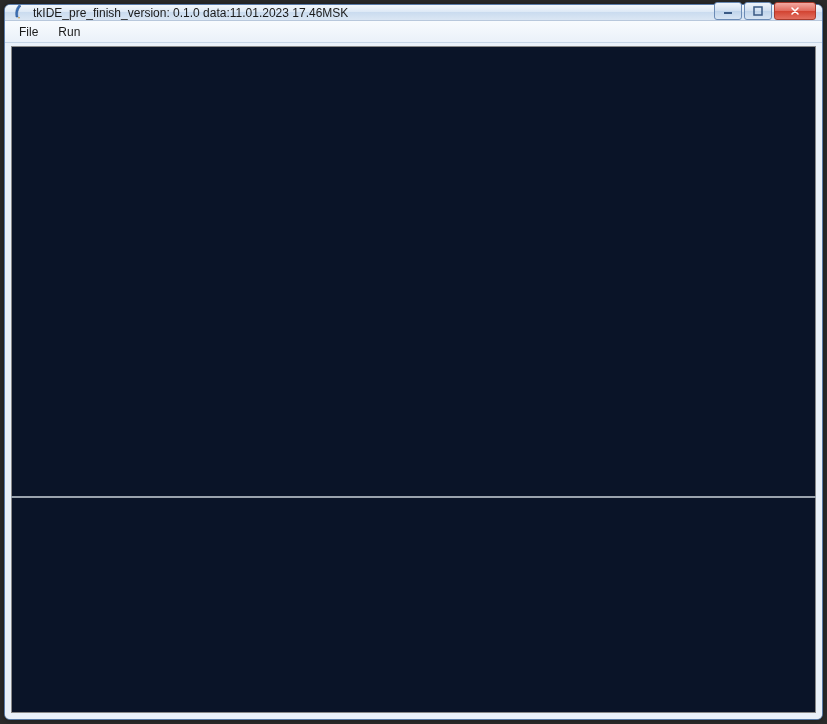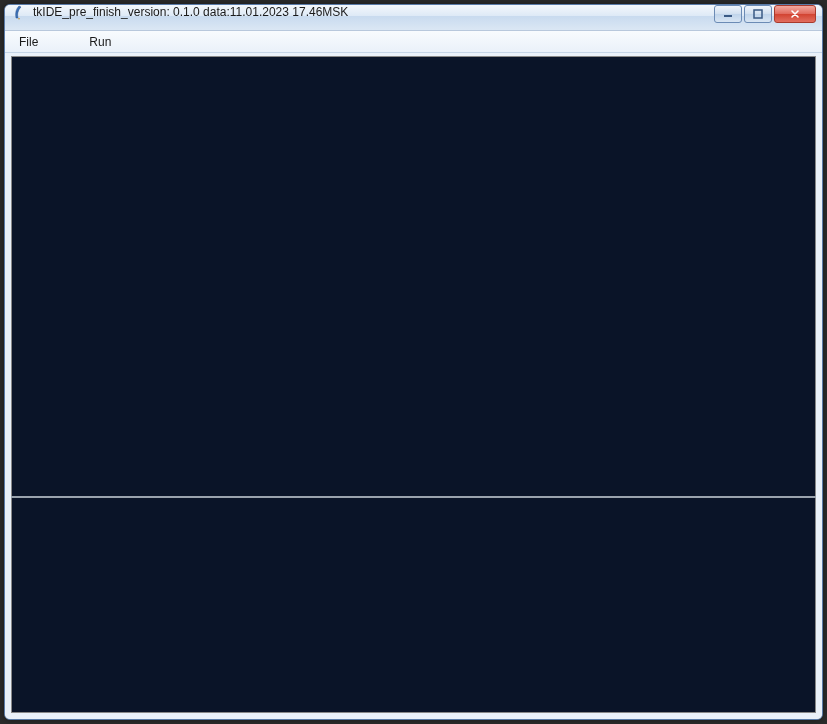--- a/index.html
+++ b/index.html
@@ -23,26 +23,26 @@
       background: linear-gradient(to bottom, #e8eef7 0%, #d6e2f0 100%);
       border: 1px solid #5a7ba8;
       border-radius: 6px;
       box-shadow: 0 0 6px rgba(0,0,0,0.4);
       display: flex;
       flex-direction: column;
       position: relative;
     }
 
     .titlebar {
-      height: 26px;
+      height: 16px;
       background: linear-gradient(to bottom, #f4f8fc 0%, #dde9f6 45%, #c9dbef 46%, #dbe7f4 100%);
       border-top-left-radius: 5px;
       border-top-right-radius: 5px;
       display: flex;
-      align-items: flex-start;
+      align-items: flex-end;
       padding: 0 6px;
       border-bottom: 1px solid #b8c8dc;
     }
 
     .titlebar-icon {
       width: 16px;
       height: 16px;
       margin-right: 6px;
       display: flex;
       align-items: center;
@@ -90,21 +90,20 @@
     }
 
     .menubar {
       height: 22px;
       background: linear-gradient(to bottom, #f8fbfe 0%, #eaf1f9 100%);
       display: flex;
       align-items: center;
       padding: 0 4px;
       font-size: 12px;
       border-bottom: 1px solid #c4d4e6;
-      gap: 31px;
     }
 
     .menu-item {
       padding: 2px 10px;
       cursor: pointer;
       color: #1a1a1a;
     }
 
     .client-area {
       flex: 1;

